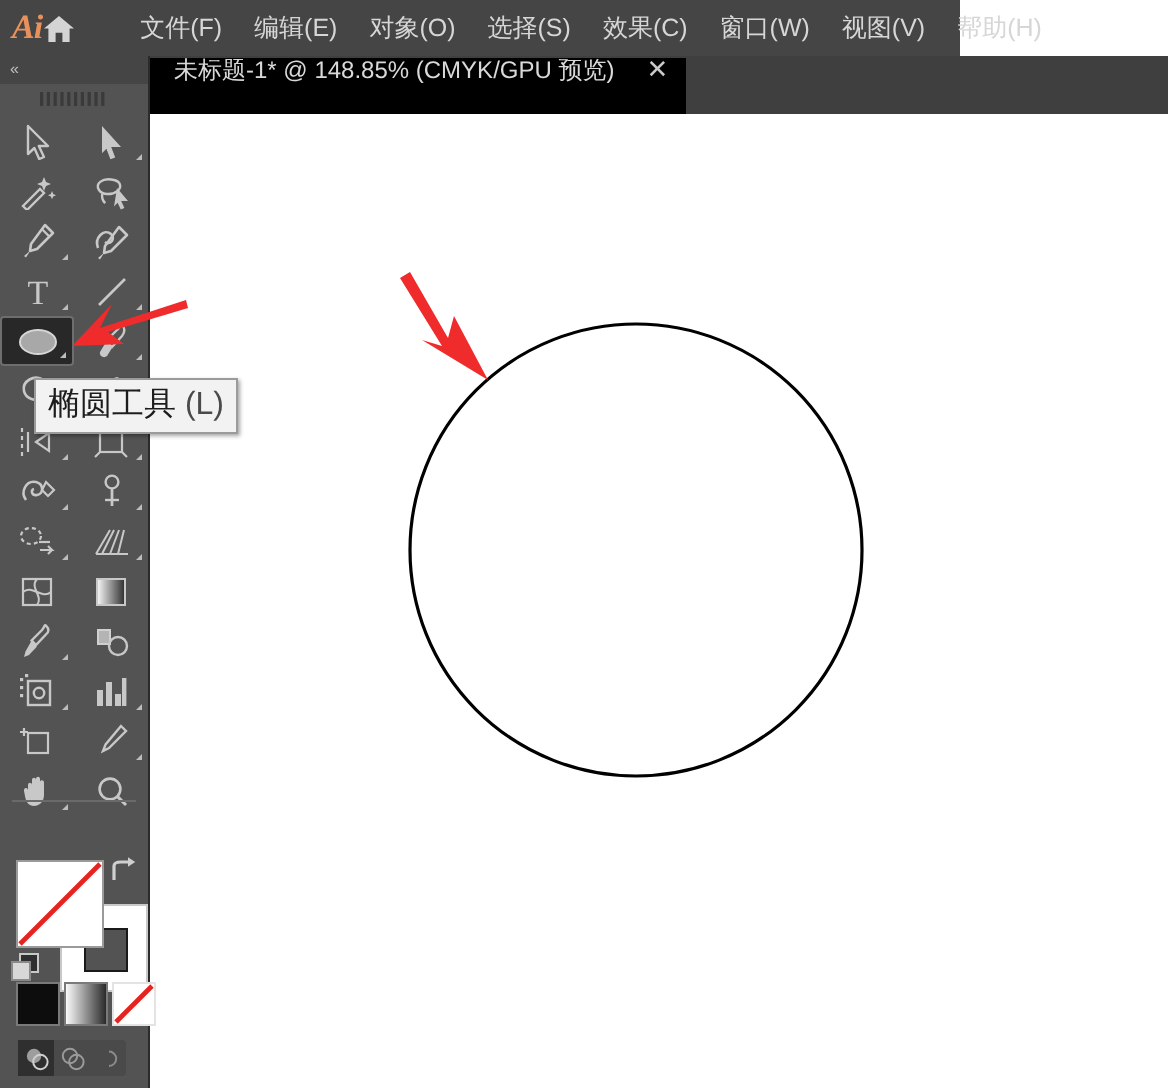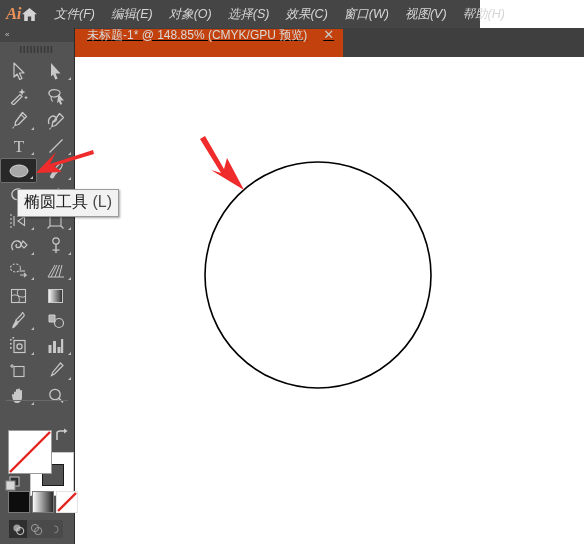--- a/index.html
+++ b/index.html
@@ -48,42 +48,41 @@
     justify-content: center;
   }
   .menu-sep {
     width: 1px; height: 18px;
     background: #5e5e5e;
     margin: 0 6px 0 2px;
   }
   .menu-items {
     display: flex;
     align-items: flex-start;
-    margin-left: 0;
-    font-style: italic;
+    margin-left: 16px;
   }
   .menu-item {
     color: #d6d6d6;
     font-size: 12.5px;
     padding: 4px 8px;
     white-space: nowrap;
   }
 
   
   .tabbar {
     position: absolute;
     left: 0; top: 28px;
     width: 584px; height: 29px;
     background: #3f3f3f;
   }
   .tab {
     position: absolute;
     left: 75px; top: 1px;
     height: 28px;
-    background: #c2410c;
+    background: #000000;
     display: flex;
     align-items: center;
     padding: 0 9px 16px 12px;
     box-sizing: border-box;
     text-decoration: underline;
   }
   .tab-title {
     color: #d9d9d9;
     font-size: 12px;
     white-space: nowrap;

